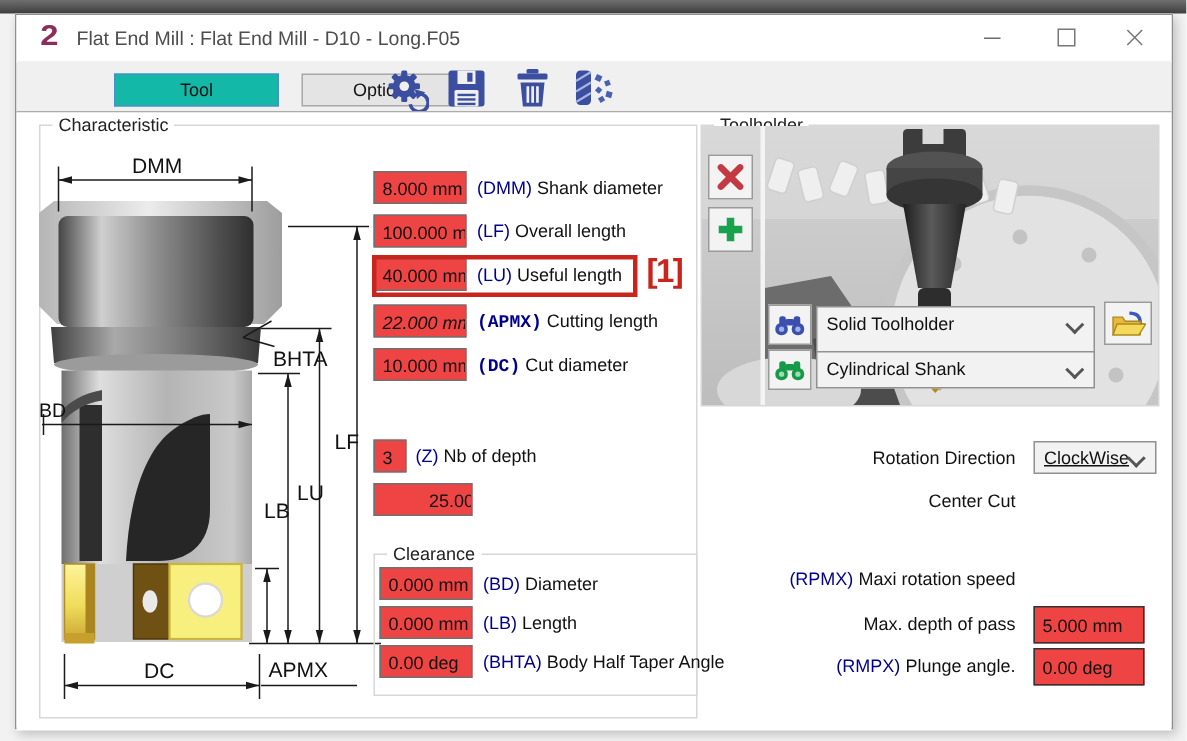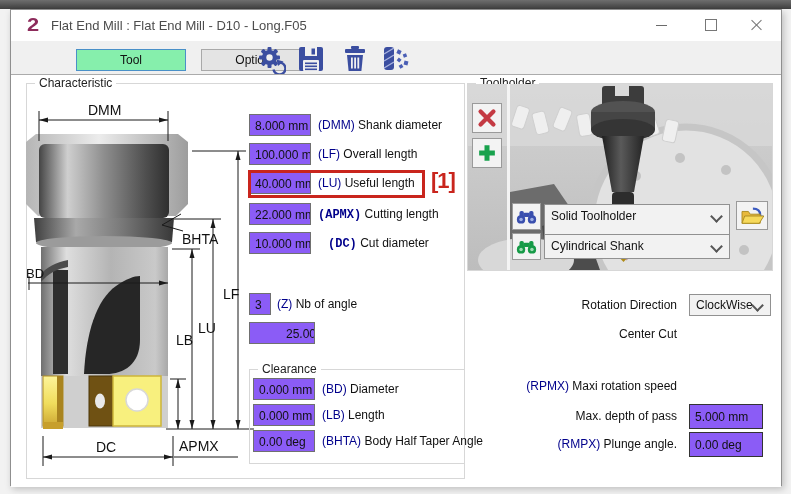--- a/index.html
+++ b/index.html
@@ -26,30 +26,30 @@
   .winctl{position:absolute;top:0;height:30px;width:40px;display:flex;align-items:center;justify-content:center;}
   .ctl-min{left:630px;} .ctl-max{left:680px;} .ctl-close{left:726px;}
   .glyph-min{width:11px;height:0;border-top:1px solid #6b6b6b;display:block;}
   .glyph-max{width:10px;height:10px;border:1px solid #777;display:block;}
   .glyph-close{position:relative;width:12px;height:12px;display:block;}
   .glyph-close:before,.glyph-close:after{content:"";position:absolute;left:5px;top:-1px;width:1px;height:14px;background:#777;}
   .glyph-close:before{transform:rotate(45deg);} .glyph-close:after{transform:rotate(-45deg);}
   
   .tabbar{position:absolute;left:0;top:31px;width:100%;height:34px;background:#f0f0f0;border-bottom:1px solid #ababab;box-sizing:border-box;}
   .tab{position:absolute;top:8px;width:110px;height:22px;line-height:20px;text-align:center;box-sizing:border-box;cursor:default;}
-  .tab-active{left:65px;background:#86efac;border:1px solid #4a90c8;}
+  .tab-active{left:65px;background:#14b8a6;border:1px solid #4a90c8;}
   .tab-idle{left:190px;background:#e4e4e4;border:1px solid #a9a9a9;}
   .tbicon{position:absolute;top:3px;width:30px;height:30px;}
   
   .gbox{position:absolute;border:1px solid #d7d7d7;box-sizing:border-box;background:transparent;}
   .gbox-label{position:absolute;top:-8px;left:8px;background:#fff;padding:0 4px;color:#222;}
   
   .content{position:absolute;left:0;top:65px;width:100%;height:412px;background:#fff;}
   
-  .fbox{position:absolute;height:22px;line-height:22px;background:#8b5cf6;border:1px solid #707070;
+  .fbox{position:absolute;height:22px;line-height:22px;background:#ef4444;border:1px solid #707070;
     padding-left:5px;box-sizing:border-box;overflow:hidden;white-space:nowrap;}
   .fbox-dark{border:1px solid #333;}
   .flabel{position:absolute;height:22px;line-height:22px;white-space:nowrap;}
   .code{color:#00008b;}
   .code-b{font-weight:bold;font-family:Liberation Mono, monospace;}
   .rlabel{position:absolute;height:25px;line-height:25px;white-space:nowrap;text-align:right;}
   
   .combo{position:absolute;background:#f2f2f2;border:1px solid #919191;box-sizing:border-box;
     line-height:22px;padding-left:6px;cursor:default;}
   .combo .chev{position:absolute;right:8px;top:7px;width:7px;height:7px;
@@ -254,31 +254,31 @@
 
   <div class="fbox" style="left:238px;top:104px;width:62px;">8.000 mm</div>
   <div class="flabel" style="left:307px;top:104px;"><span class="code">(DMM)</span> <span>Shank diameter</span></div>
 
   <div class="fbox" style="left:238px;top:133px;width:62px;">100.000 mm</div>
   <div class="flabel" style="left:307px;top:133px;"><span class="code">(LF)</span> <span>Overall length</span></div>
 
   <div class="fbox" style="left:238px;top:162px;width:62px;">40.000 mm</div>
   <div class="flabel" style="left:307px;top:162px;"><span class="code">(LU)</span> <span>Useful length</span></div>
 
-  <div class="fbox" style="left:238px;top:193px;width:62px;">22.000 mm</div>
+  <div class="fbox" style="left:238px;top:193px;width:62px;font-style:italic;">22.000 mm</div>
   <div class="flabel" style="left:307px;top:193px;"><span class="code code-b">(APMX)</span> <span>Cutting length</span></div>
 
   <div class="fbox" style="left:238px;top:222px;width:62px;">10.000 mm</div>
-  <div class="flabel" style="left:307px;top:222px;margin-left:10px;"><span class="code code-b">(DC)</span> <span>Cut diameter</span></div>
+  <div class="flabel" style="left:307px;top:222px;"><span class="code code-b">(DC)</span> <span>Cut diameter</span></div>
 
   <div class="hl-box"></div>
   <div class="hl-num">[1]</div>
 
   <div class="fbox" style="left:238px;top:283px;width:22px;">3</div>
-  <div class="flabel" style="left:266px;top:283px;"><span class="code">(Z)</span> <span>Nb of angle</span></div>
+  <div class="flabel" style="left:266px;top:283px;"><span class="code">(Z)</span> <span>Nb of depth</span></div>
 
   <div class="fbox" style="left:238px;top:312px;width:66px;padding-left:36px;">25.00 deg</div>
 
   <div class="gbox" style="left:238px;top:359px;width:216px;height:95px;">
     <span class="gbox-label">Clearance</span>
   </div>
   <div class="fbox" style="left:242px;top:368px;width:62px;">0.000 mm</div>
   <div class="flabel" style="left:311px;top:368px;"><span class="code">(BD)</span> <span>Diameter</span></div>
 
   <div class="fbox" style="left:242px;top:394px;width:62px;">0.000 mm</div>
@@ -402,21 +402,21 @@
           <circle cx="18.2" cy="11.8" r="2" fill="#9fdcb4"></circle>
       </svg>
     </div>
     <div class="combo" style="left:76px;top:150px;width:186px;height:25px;line-height:23px;">
       <span>Cylindrical Shank</span>
       <span class="chev"></span>
     </div>
   </div>
 
   <div class="rlabel" style="right:104px;top:284px;height:22px;line-height:22px;">Rotation Direction</div>
-  <div class="combo" style="left:678px;top:284px;width:82px;height:22px;line-height:20px;">
+  <div class="combo" style="left:678px;top:284px;width:82px;height:22px;line-height:20px;text-decoration:underline;">
     <span>ClockWise</span>
     <span class="chev" style="top:6px;"></span>
   </div>
 
   <div class="rlabel" style="right:104px;top:313px;height:22px;line-height:22px;">Center Cut</div>
 
   <div class="rlabel" style="right:104px;top:364px;"><span class="code">(RPMX)</span> <span>Maxi rotation speed</span></div>
 
   <div class="rlabel" style="right:104px;top:394px;text-align:center;">Max. depth of pass</div>
   <div class="fbox fbox-dark" style="left:678px;top:394px;width:74px;height:25px;line-height:25px;">5.000 mm</div>

